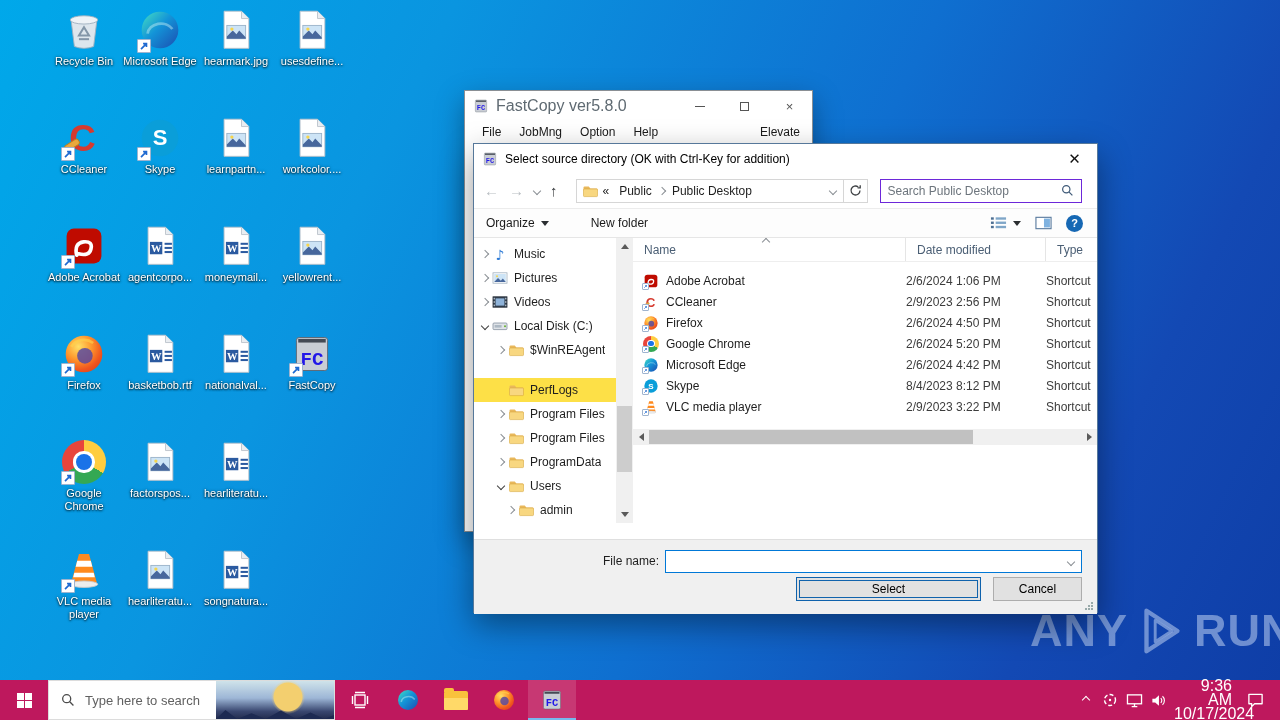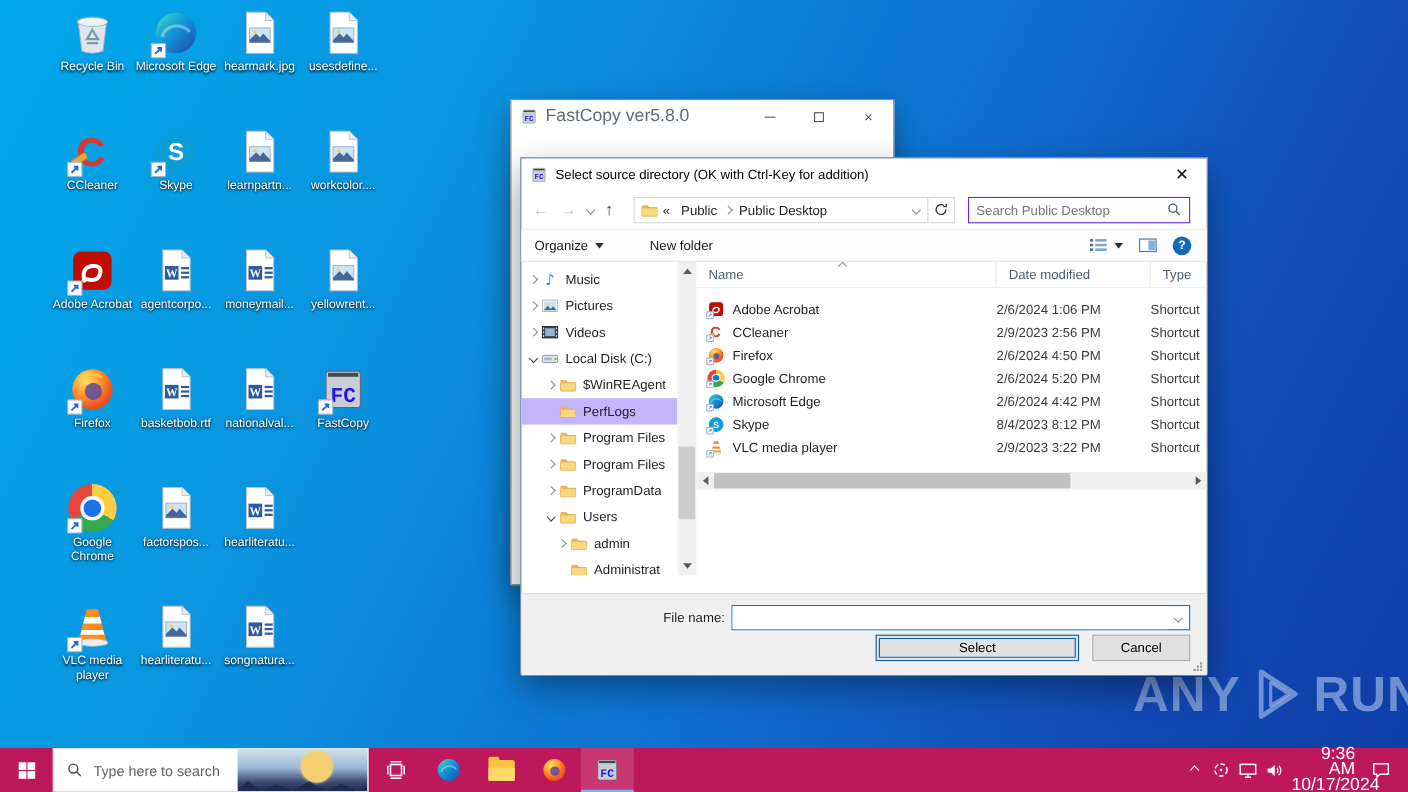--- a/index.html
+++ b/index.html
@@ -74,21 +74,21 @@
   .tb-organize { margin-left:12px; }
   .tb-newfolder { margin-left:42px; }
   .tri-down { width:0; height:0; border-left:4px solid transparent; border-right:4px solid transparent; border-top:5px solid #2b2e31; }
   .tb-right { margin-left:auto; display:flex; align-items:center; gap:14px; padding-right:14px; }
   .helpc { width:17px; height:17px; border-radius:50%; background:#1668b4; color:#fff; font-size:11px; font-weight:bold;
     display:flex; align-items:center; justify-content:center; }
 
   .dlg-main { position:absolute; left:0; top:94px; right:0; height:285px; }
   #tree { position:absolute; left:0; top:0; width:142px; height:285px; overflow:hidden; padding-top:4px; }
   .titem { height:24px; display:flex; align-items:center; white-space:nowrap; }
-  .titem.sel { background:#c4b5fd; }
+  .titem.sel { background:#fde047;margin-top:16px; }
   .titem .tchv { width:14px; display:inline-flex; justify-content:center; flex:0 0 14px; }
   .titem .tic { flex:0 0 16px; width:16px; height:16px; margin-right:6px; }
   .titem .tlbl { overflow:hidden; }
 
   .vsb { position:absolute; left:142px; top:0; width:17px; height:285px; background:#f0f0f0; }
   .vsb .thumb { position:absolute; left:1px; width:15px; background:#cdcdcd; }
   .sbarrow { position:absolute; left:0; width:17px; height:17px; display:flex; align-items:center; justify-content:center; }
   .tri-u { width:0;height:0;border-left:4px solid transparent;border-right:4px solid transparent;border-bottom:5px solid #5a5a5a; }
   .tri-d { width:0;height:0;border-left:4px solid transparent;border-right:4px solid transparent;border-top:5px solid #5a5a5a; }
   .tri-l { width:0;height:0;border-top:4px solid transparent;border-bottom:4px solid transparent;border-right:5px solid #5a5a5a; }
@@ -495,20 +495,27 @@
           </svg></span></span>
     <span class="ttl">FastCopy ver5.8.0</span>
     <span class="cap">
         <span class="minl"></span>
       </span>
     <span class="cap">
         <span class="maxb"></span>
       </span>
     <span class="cap">×</span>
   </div>
+  <div id="fwin-menu">
+      <span class="mi">File</span>
+      <span class="mi">JobMng</span>
+      <span class="mi">Option</span>
+      <span class="mi">Help</span>
+      <span class="mi mi-right">Elevate</span>
+    </div>
 </div>
 
 <div id="dialog">
   <div class="dlg-title">
     <span class="ic s16" id="dlg-icon"><span class="ic s16"><svg viewBox="0 0 48 48" xmlns="http://www.w3.org/2000/svg">
             <rect x="7" y="6" width="34" height="36" rx="3" fill="#c9cdd4" stroke="#5f6670"></rect>
             <rect x="9" y="7.5" width="30" height="4" fill="#444a54"></rect>
             <text x="24" y="36" font-size="21" font-weight="bold" fill="#2217e8" text-anchor="middle" font-family="Liberation Mono,monospace">FC</text>
           </svg></span></span>
     <span class="ttl">Select source directory (OK with Ctrl-Key for addition)</span>

